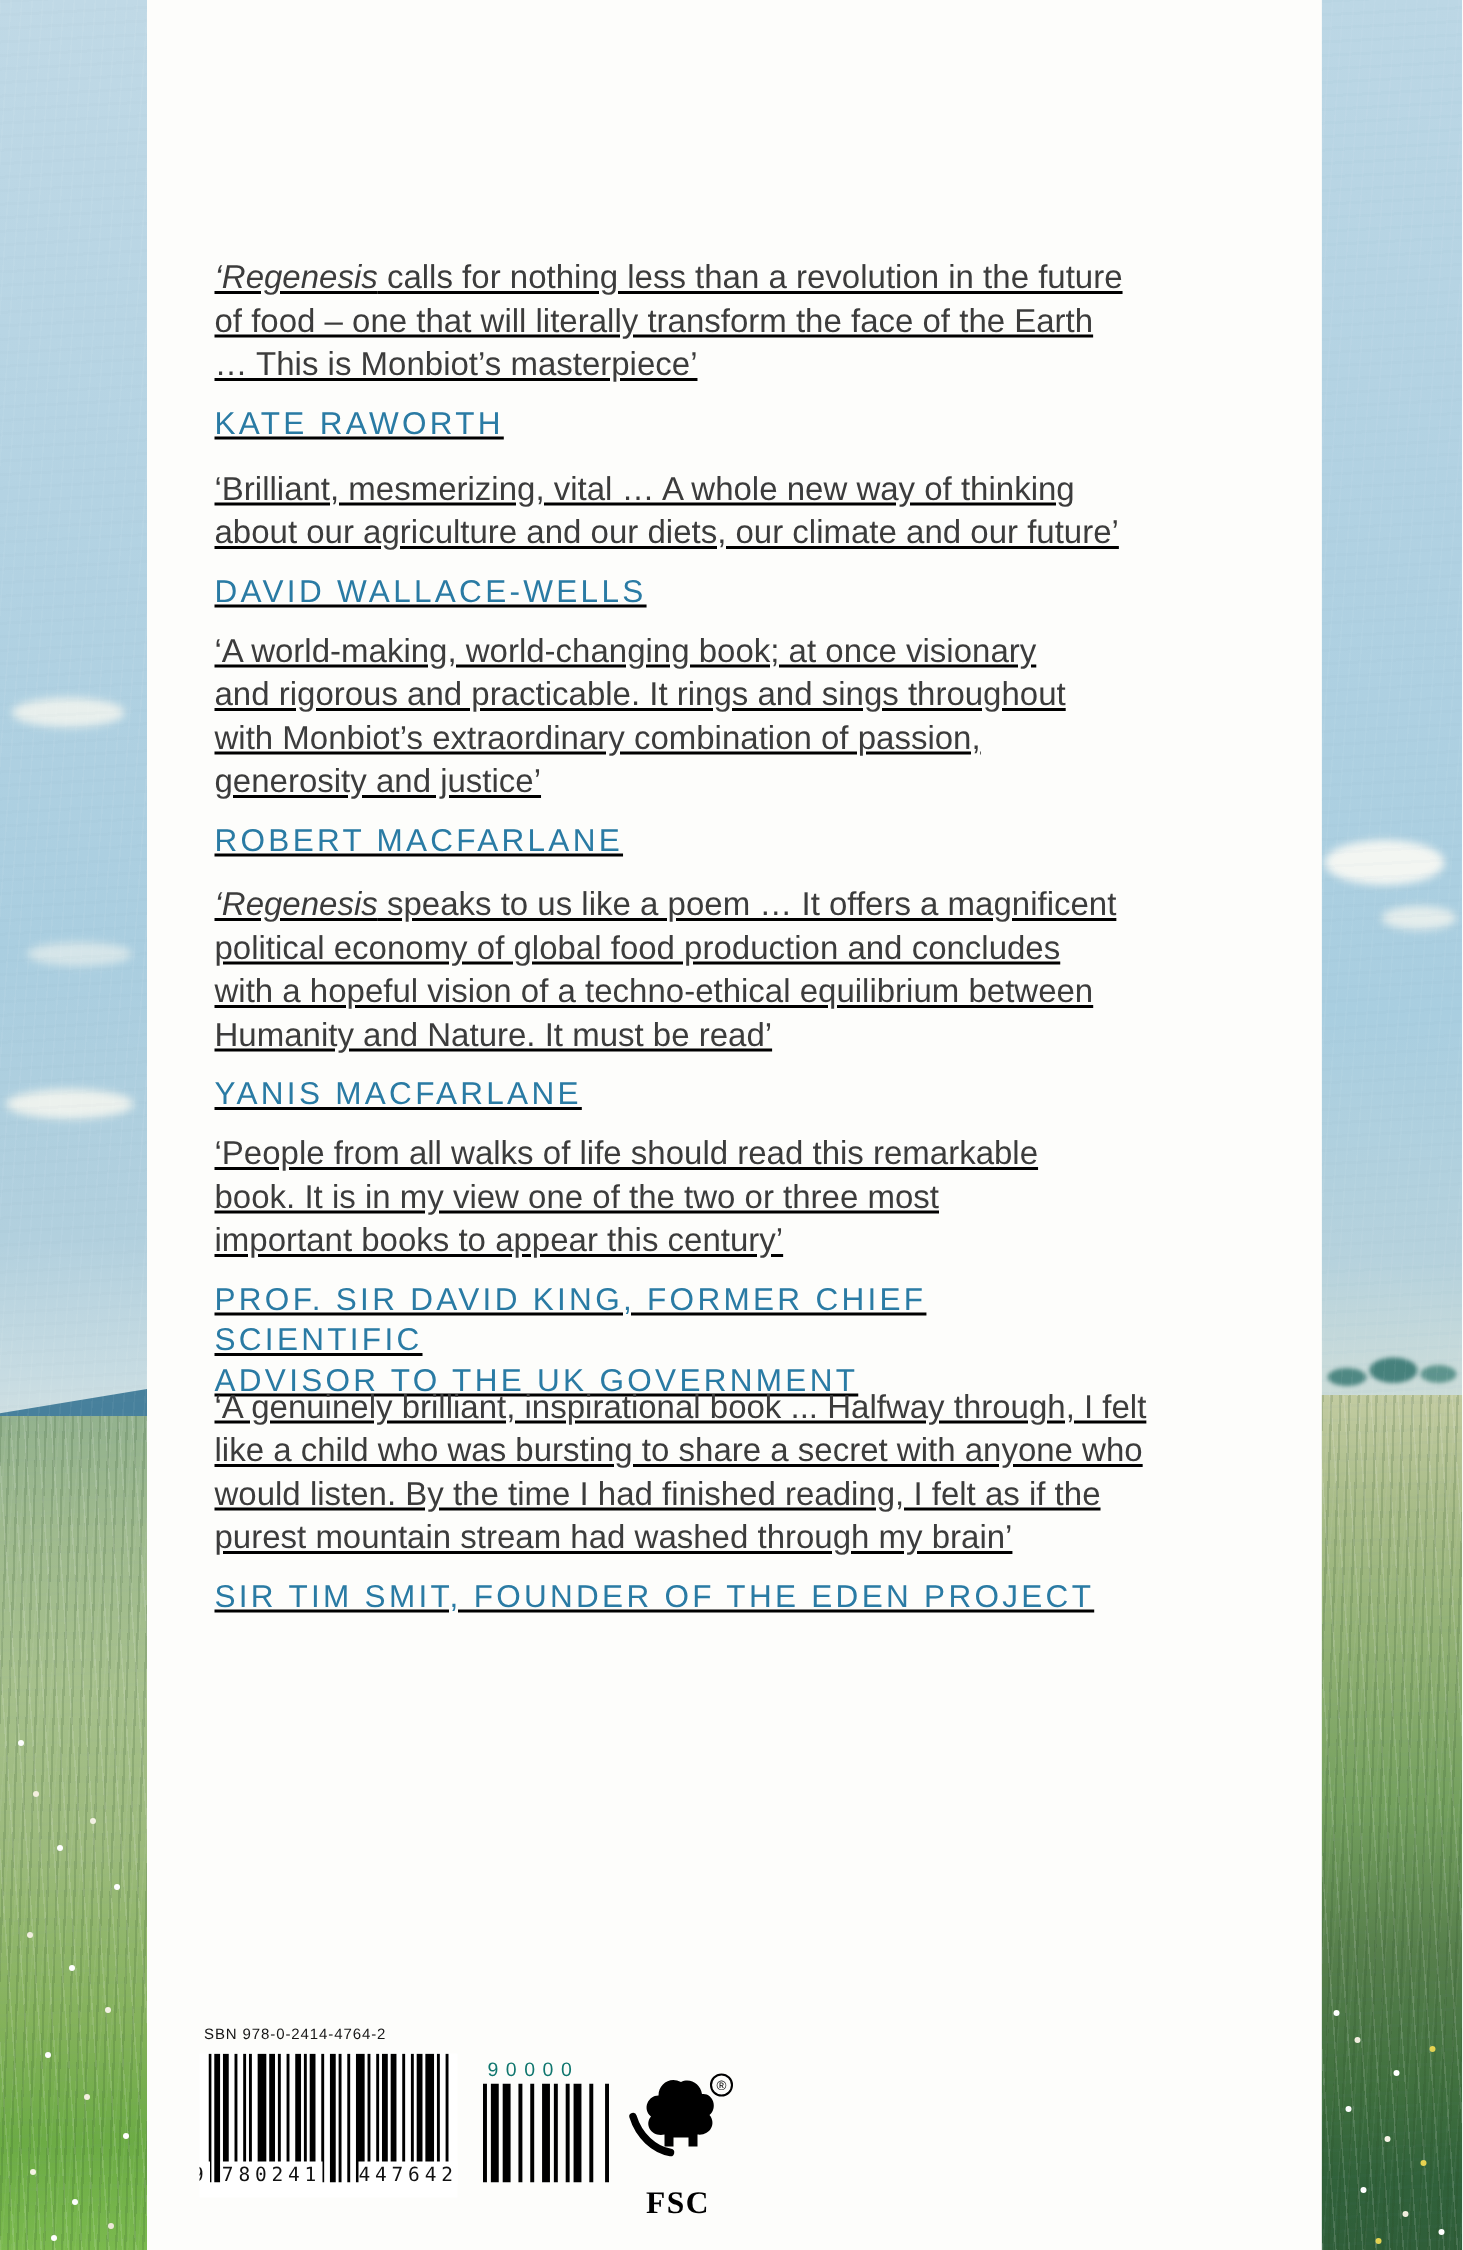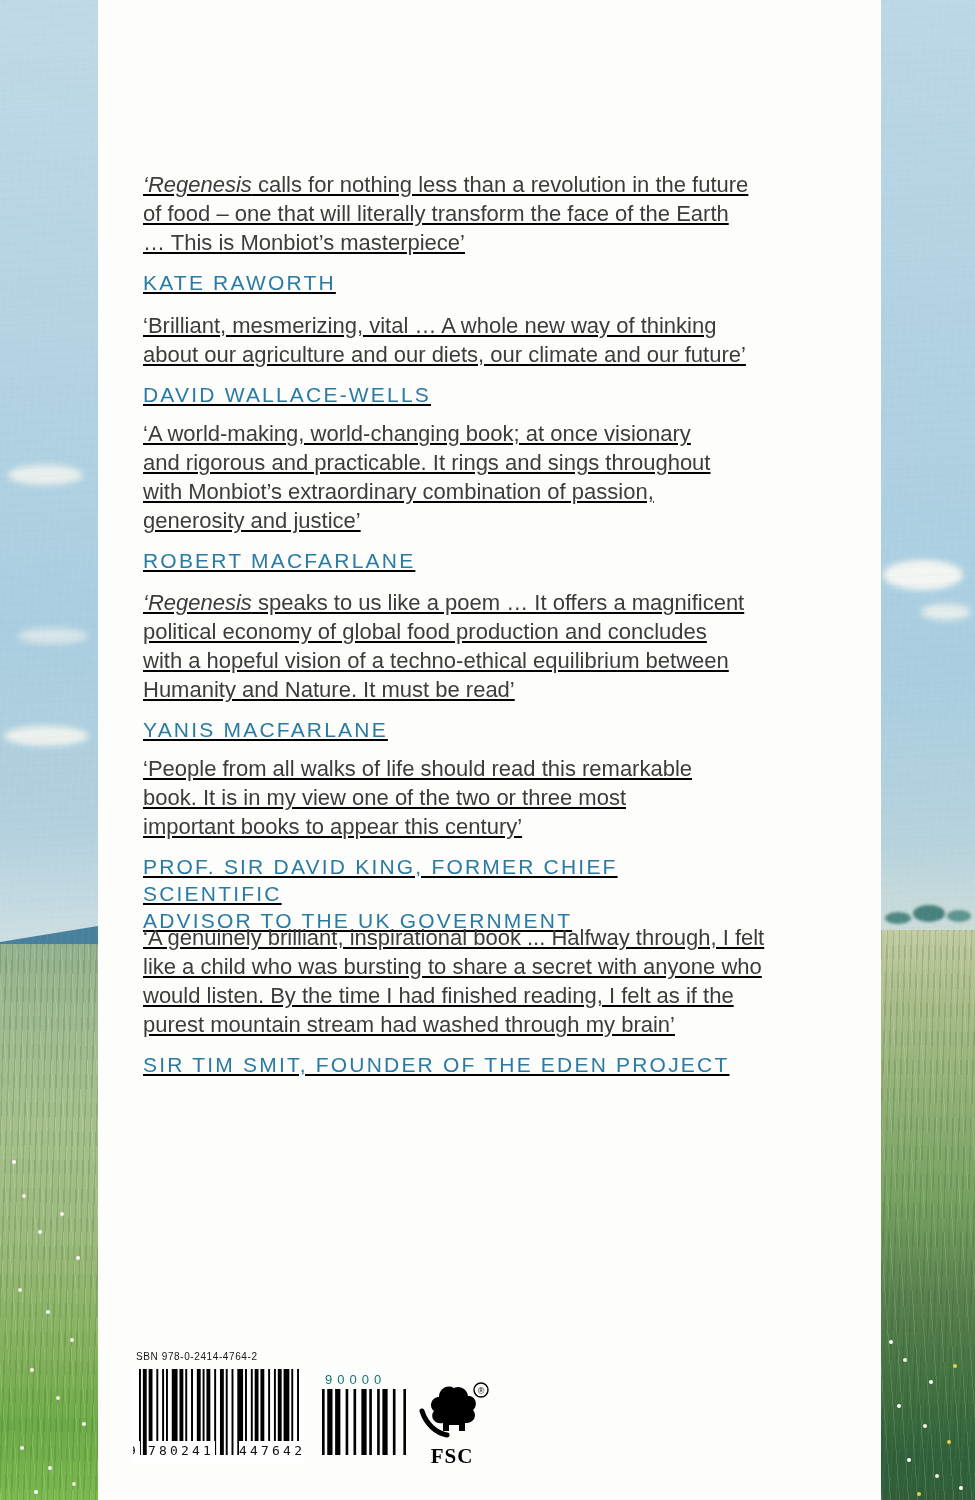--- a/index.html
+++ b/index.html
@@ -68,21 +68,21 @@
     font-family:"DejaVu Sans Mono",monospace;font-size:13px;color:#111;}
   .bc-digits span{position:absolute;top:0;background:#fff;letter-spacing:3.2px;padding-top:2px;height:13px;}
   .dg-lead{left:-5px;width:12px;}
   .dg-1{left:14px;width:68px;text-align:center;}
   .dg-2{left:106px;width:72px;}
   .bc-addon{position:absolute;left:322px;top:1372px;width:86px;}
   .addon-label{font-family:Liberation Sans, sans-serif;font-size:13px;letter-spacing:5px;color:#0f766e;padding-left:3px;}
   .bc-addon svg{display:block;margin-top:2px;}
   
   .fsc{position:absolute;left:414px;top:1381px;width:76px;text-align:center;color:#000;}
-  .fsc-label{font-family:"Liberation Serif",serif;font-weight:bold;font-size:21px;letter-spacing:1px;margin-top:1px;}
+  .fsc-label{font-family:"Liberation Serif",serif;font-weight:bold;font-size:21px;letter-spacing:1px;margin-top:12px;}
 </style>
 </head>
 <body>
 
 <div class="cover">
 
   <div class="strip strip-left">
     <div class="sky"></div>
     <div class="cloud" style="left:8px;top:465px;width:75px;height:20px;opacity:.85"></div>
     <div class="cloud" style="left:18px;top:628px;width:70px;height:16px;opacity:.6"></div>

